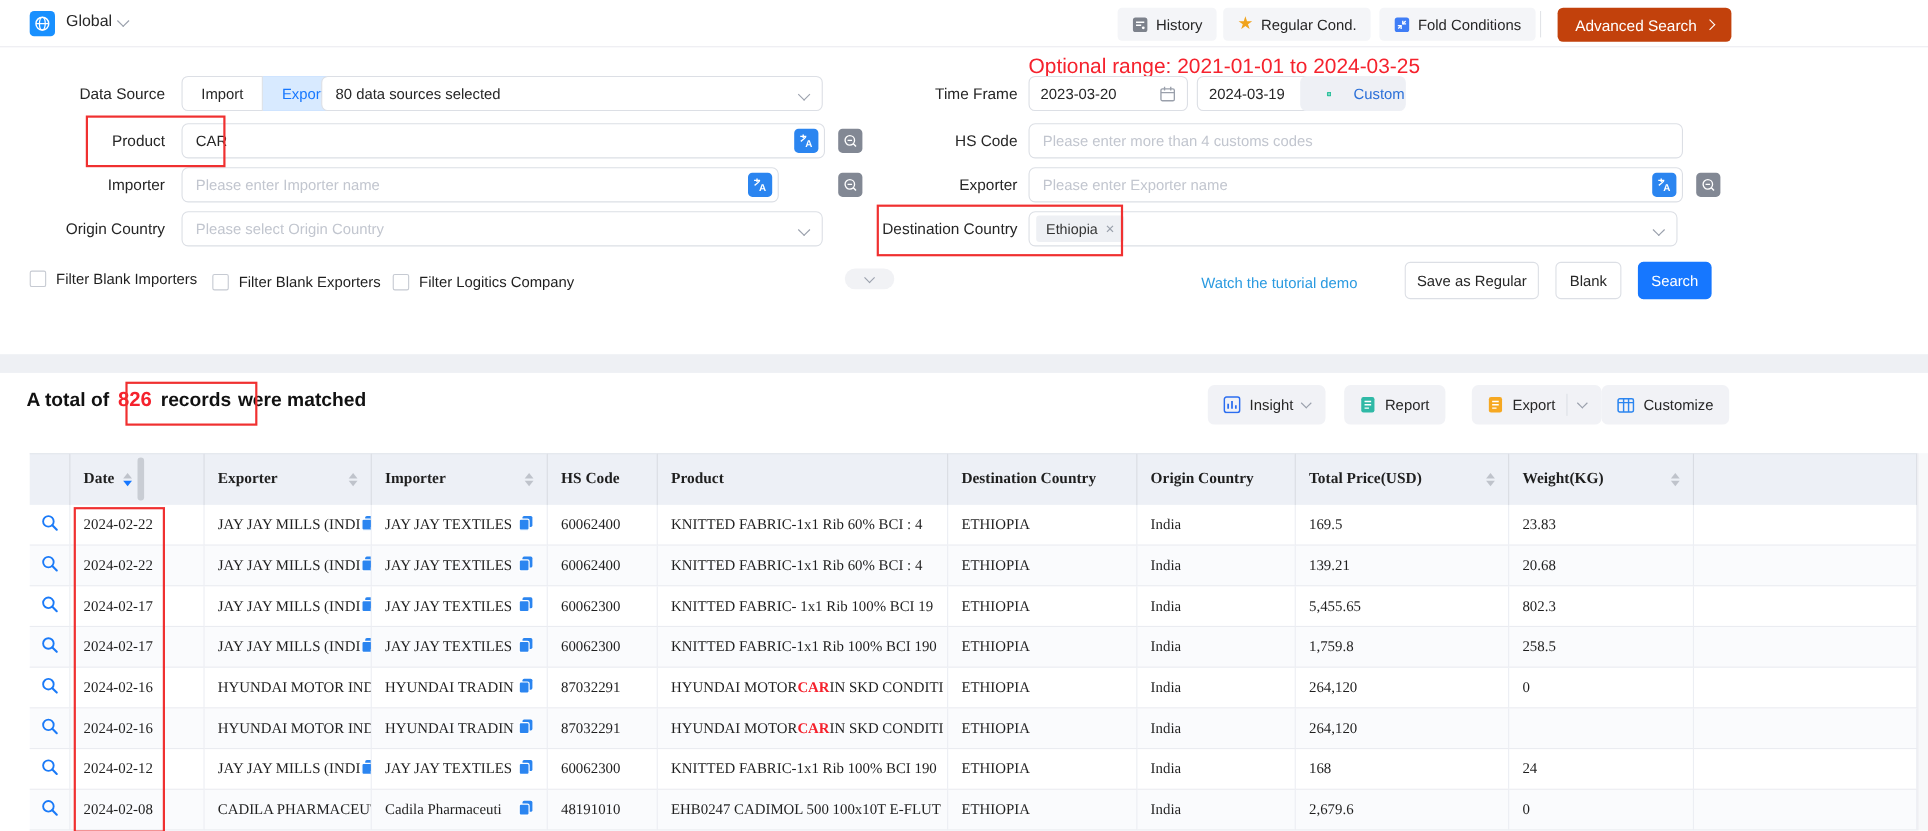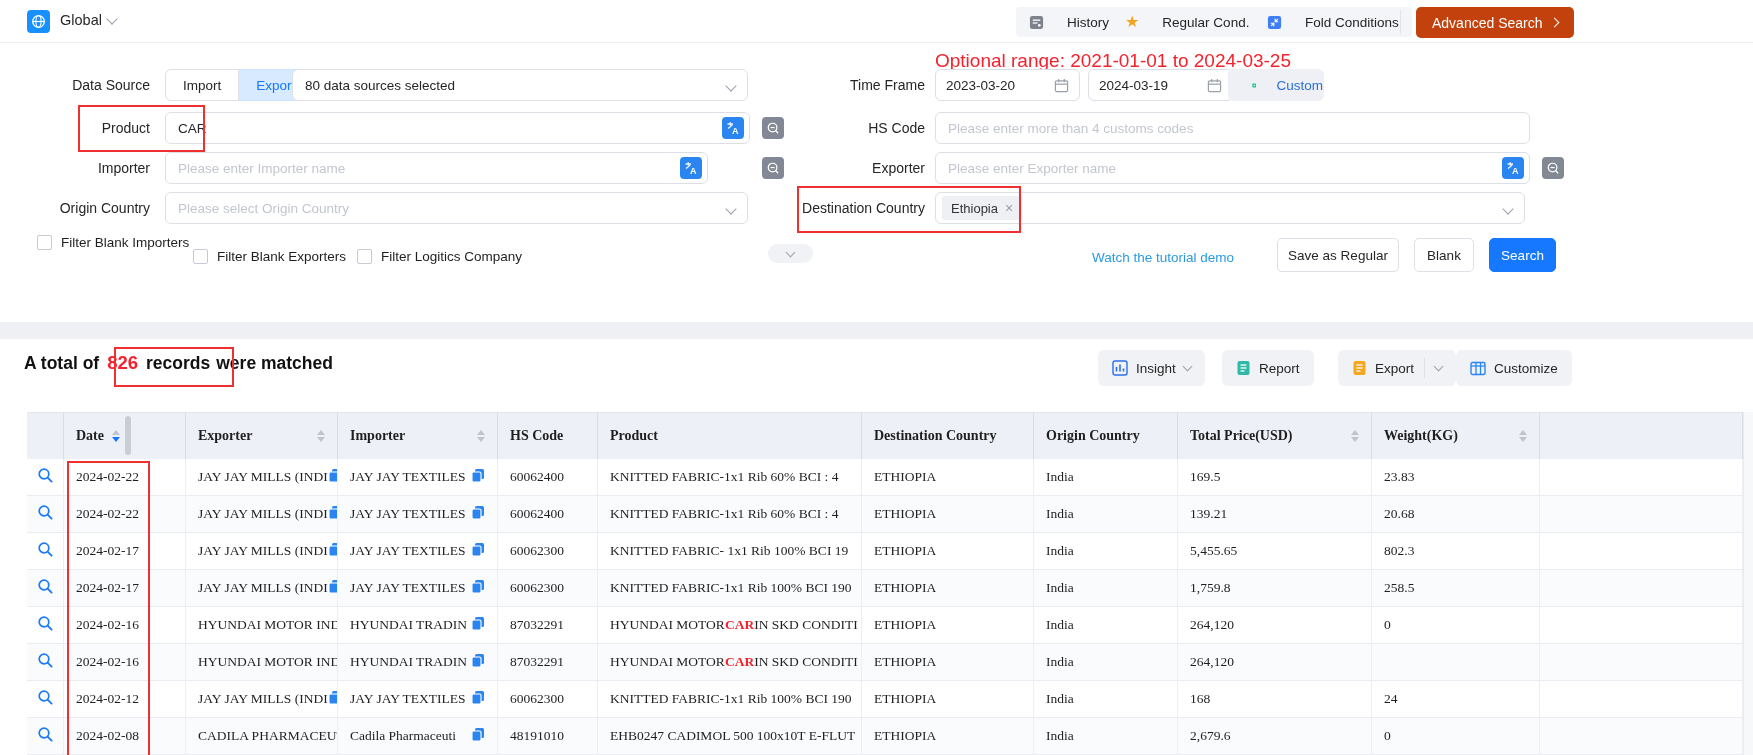--- a/index.html
+++ b/index.html
@@ -10,21 +10,21 @@
   
   .topbar { position:absolute; left:0; top:0; width:1753px; height:43px; background:#fff;
     border-bottom:1px solid #ececf0; }
   .logo-sq { position:absolute; left:27px; top:10px; width:23px; height:23px; border-radius:4px;
     background:#1890ff; display:flex; align-items:center; justify-content:center; }
   .region-lbl { position:absolute; left:60px; top:12px; font-size:14.5px; color:#262626; }
   .chev { display:inline-block; width:8px; height:8px; border-right:1.6px solid #9aa0ac;
     border-bottom:1.6px solid #9aa0ac; transform:rotate(45deg); }
   .region-chev { position:absolute; left:108px; top:15px; }
   .tb-btn { position:absolute; top:7px; height:30px; background:#f4f5f8; border-radius:4px;
-    display:flex; align-items:center; gap:23px; padding:0 13px; font-size:13.5px; color:#262626; cursor:pointer; }
+    display:flex; align-items:center; gap:7px; padding:0 13px; font-size:13.5px; color:#262626; cursor:pointer; }
   .tb-divider { position:absolute; left:1400px; top:10px; width:1px; height:24px; background:#e2e4e8; }
   .adv-btn { position:absolute; left:1416px; top:7px; height:31px; background:#c2410c; color:#fff;
     border-radius:5px; display:flex; align-items:center; gap:8px; padding:0 16px; font-size:14px; cursor:pointer; }
 
   
   .panel { position:absolute; left:0; top:44px; width:1753px; height:278px; background:#fff; }
   .flabel { position:absolute; font-size:14px; color:#262626; text-align:right; line-height:32px; }
   .ctrl { position:absolute; height:32px; border:1px solid #dcdfe5; border-radius:6px; background:#fff;
     display:flex; align-items:center; font-size:13.5px; color:#262626; }
   .ph { color:#c2c6cf; }
@@ -162,21 +162,21 @@
   </div>
   <div class="ctrl" style="left:1088px; top:25px; width:145px; padding:0 10px; justify-content:space-between;">
     <span>2024-03-19</span>
     <svg width="15" height="15" viewBox="0 0 16 16">
       <rect x="1.5" y="3" width="13" height="11.5" rx="1.5" fill="none" stroke="#9aa0ab" stroke-width="1.3"></rect>
       <line x1="5" y1="1" x2="5" y2="4.5" stroke="#9aa0ab" stroke-width="1.3"></line>
       <line x1="11" y1="1" x2="11" y2="4.5" stroke="#9aa0ab" stroke-width="1.3"></line>
       <line x1="1.5" y1="6.6" x2="14.5" y2="6.6" stroke="#9aa0ab" stroke-width="1.3"></line>
     </svg>
   </div>
-  <div class="ctrl" style="left:1228px; top:25px; width:96px; background:#eef0f5; border-color:#eef0f5; gap:20px; padding-left:23px;">
+  <div class="ctrl" style="left:1182px; top:25px; width:96px; background:#eef0f5; border-color:#eef0f5; gap:20px; padding-left:23px;">
     <svg width="15" height="15" viewBox="0 0 16 16">
       <rect x="1" y="1" width="14" height="14" rx="2.5" fill="#27bf9a"></rect>
       <line x1="8" y1="4" x2="8" y2="12" stroke="#fff" stroke-width="1.5"></line>
       <line x1="4" y1="8" x2="12" y2="8" stroke="#fff" stroke-width="1.5"></line>
     </svg>
     <span style="color:#2a6fd8;">Custom</span>
   </div>
 
   <div class="flabel" style="left:0; width:150px; top:68px;">Product</div>
   <div class="ctrl" style="left:165px; top:68px; width:585px; padding-right:5px;">
@@ -252,21 +252,21 @@
   <div class="flabel" style="left:775px; width:150px; top:148px;">Destination Country</div>
   <div class="ctrl" style="left:935px; top:148px; width:590px;">
     <span class="tag">
       <span>Ethiopia</span>
       <span class="x">×</span>
     </span>
     <span class="chev chev-slot"></span>
   </div>
 
   <div id="filter-row">
-      <div class="cb-item" style="left: 27px; top: 191px; margin-left: 10px;">
+      <div class="cb-item" style="left: 27px; top: 202px;">
         <span class="cb-box"></span>
         <span>Filter Blank Importers</span>
       </div>
       <div class="cb-item" style="left: 193px; top: 205px;">
         <span class="cb-box"></span>
         <span>Filter Blank Exporters</span>
       </div>
       <div class="cb-item" style="left: 357px; top: 205px;">
         <span class="cb-box"></span>
         <span>Filter Logitics Company</span>

